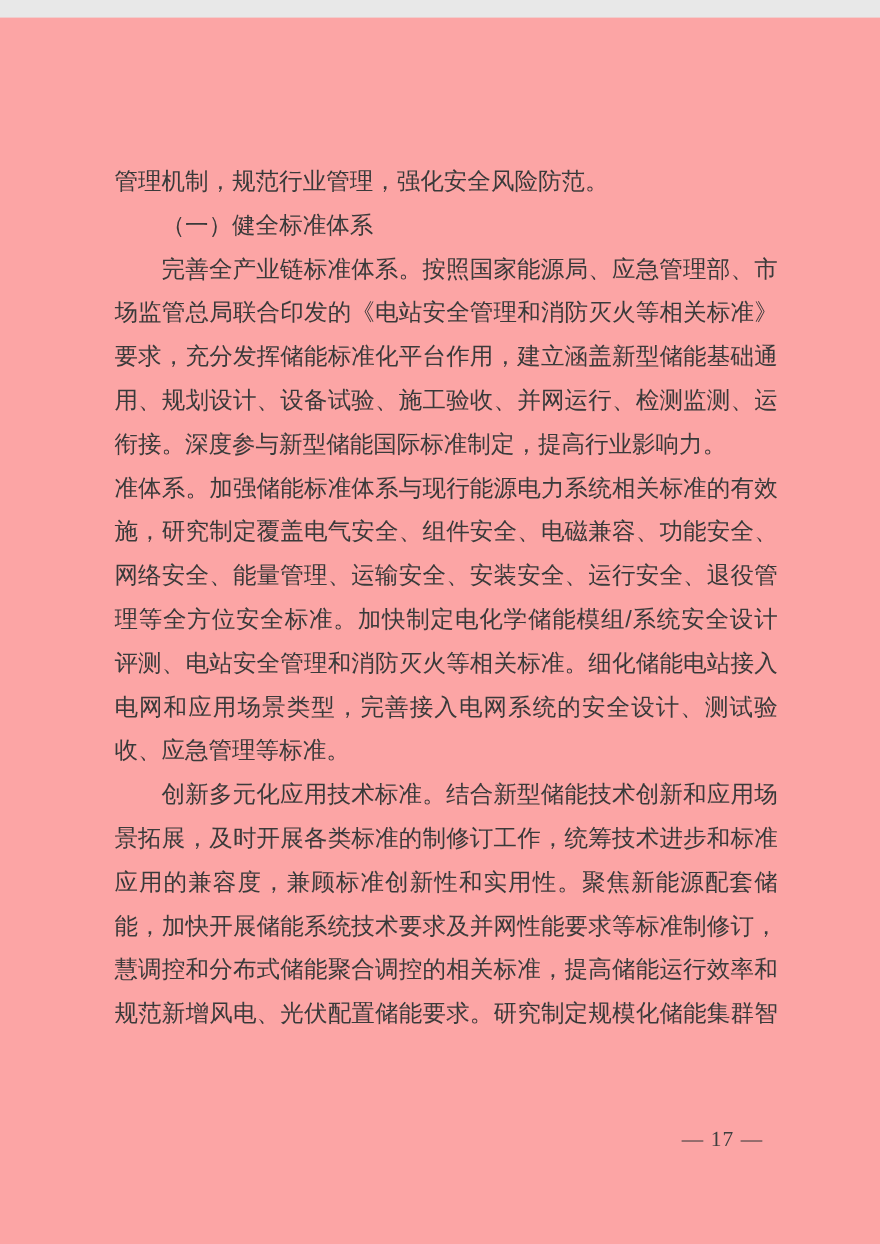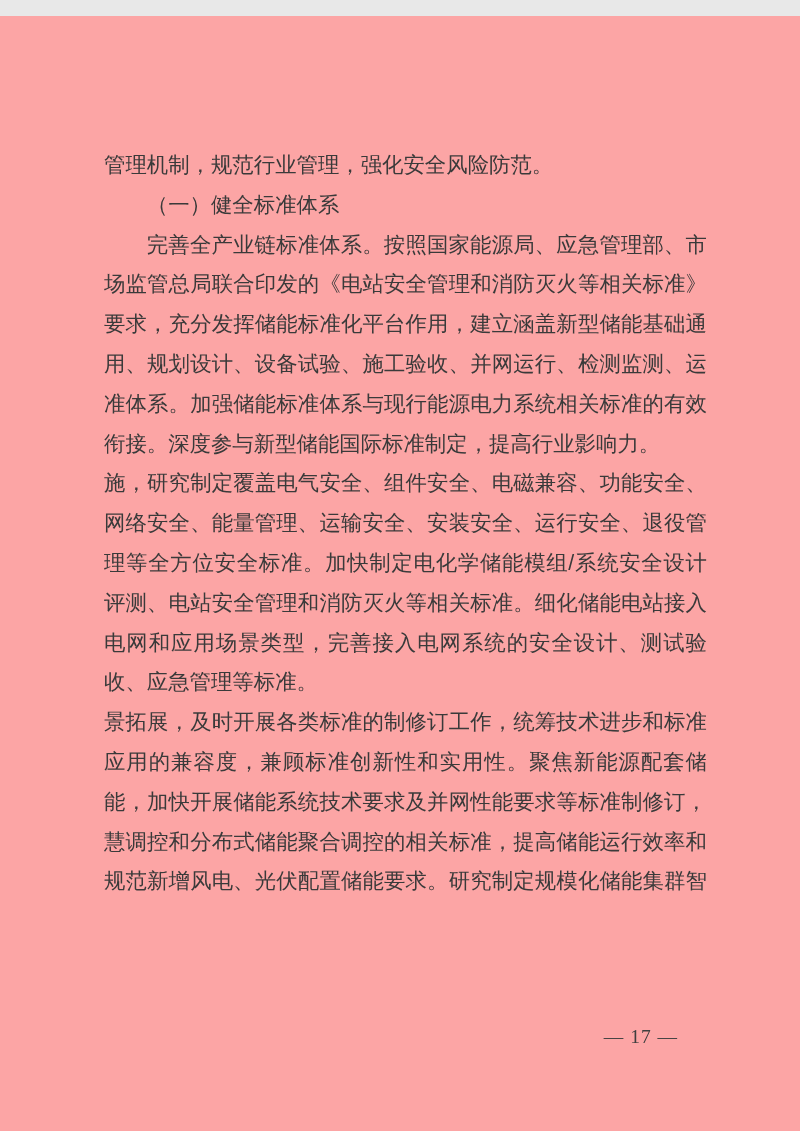--- a/index.html
+++ b/index.html
@@ -41,21 +41,21 @@
   .line.first {
     text-indent: 2em;
   }
   .line.no-justify {
     text-align: left;
     text-align-last: left;
   }
   .page-number {
     position: absolute;
     top: 1010px;
-    right: 122px;
+    right: 106px;
     font-family: "Liberation Serif", "DejaVu Serif", serif;
     font-size: 19.5px;
     color: #3f3f3f;
     letter-spacing: 1px;
     white-space: nowrap;
   }
 </style>
 </head>
 <body>
 
@@ -65,32 +65,33 @@
         <div class="line no-justify">管理机制，规范行业管理，强化安全风险防范。</div>
       </div>
       <div class="paragraph">
         <div class="line first no-justify">（一）健全标准体系</div>
       </div>
       <div class="paragraph">
         <div class="line first">完善全产业链标准体系。按照国家能源局、应急管理部、市</div>
         <div class="line">场监管总局联合印发的《电站安全管理和消防灭火等相关标准》</div>
         <div class="line">要求，充分发挥储能标准化平台作用，建立涵盖新型储能基础通</div>
         <div class="line">用、规划设计、设备试验、施工验收、并网运行、检测监测、运</div>
+        <div class="line no-justify">衔接。深度参与新型储能国际标准制定，提高行业影响力。</div>
         <div class="line">准体系。加强储能标准体系与现行能源电力系统相关标准的有效</div>
-        <div class="line no-justify">衔接。深度参与新型储能国际标准制定，提高行业影响力。</div>
       </div>
       <div class="paragraph">
         <div class="line">施，研究制定覆盖电气安全、组件安全、电磁兼容、功能安全、</div>
         <div class="line">网络安全、能量管理、运输安全、安装安全、运行安全、退役管</div>
         <div class="line">理等全方位安全标准。加快制定电化学储能模组/系统安全设计和</div>
         <div class="line">评测、电站安全管理和消防灭火等相关标准。细化储能电站接入</div>
         <div class="line">电网和应用场景类型，完善接入电网系统的安全设计、测试验</div>
         <div class="line no-justify">收、应急管理等标准。</div>
       </div>
       <div class="paragraph">
+        <div class="line first">创新多元化应用技术标准。结合新型储能技术创新和应用场</div>
         <div class="line">景拓展，及时开展各类标准的制修订工作，统筹技术进步和标准</div>
         <div class="line">应用的兼容度，兼顾标准创新性和实用性。聚焦新能源配套储</div>
         <div class="line">能，加快开展储能系统技术要求及并网性能要求等标准制修订，</div>
         <div class="line">慧调控和分布式储能聚合调控的相关标准，提高储能运行效率和</div>
         <div class="line">规范新增风电、光伏配置储能要求。研究制定规模化储能集群智</div>
       </div>
     </div>
   <div class="page-number">— 17 —</div>
 </div>
 

